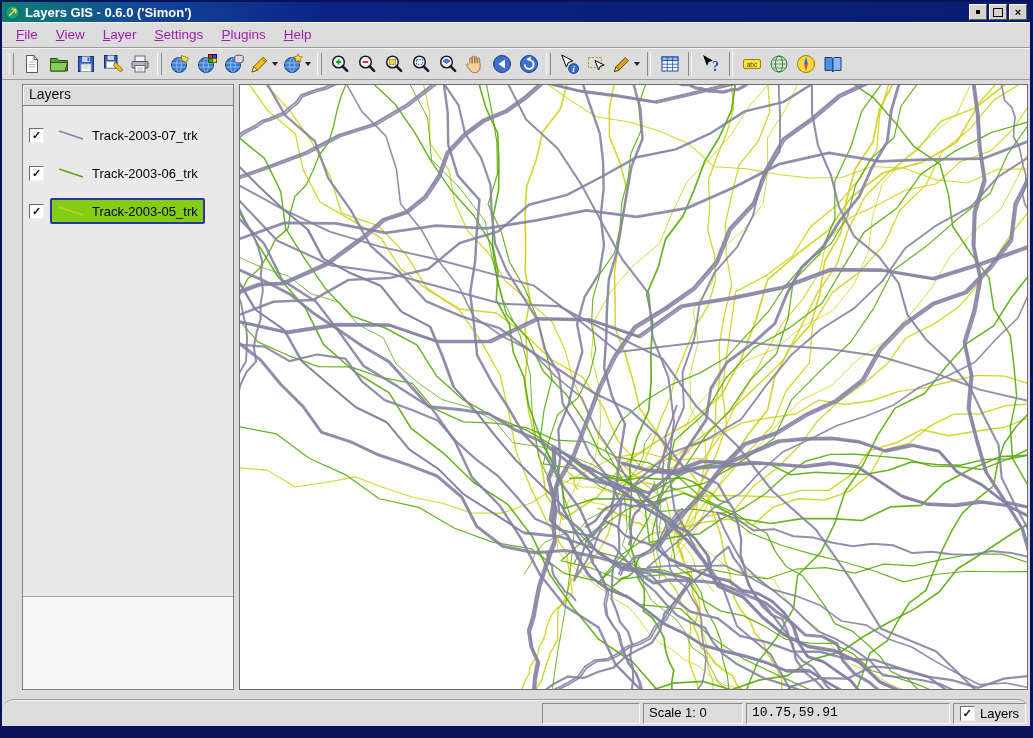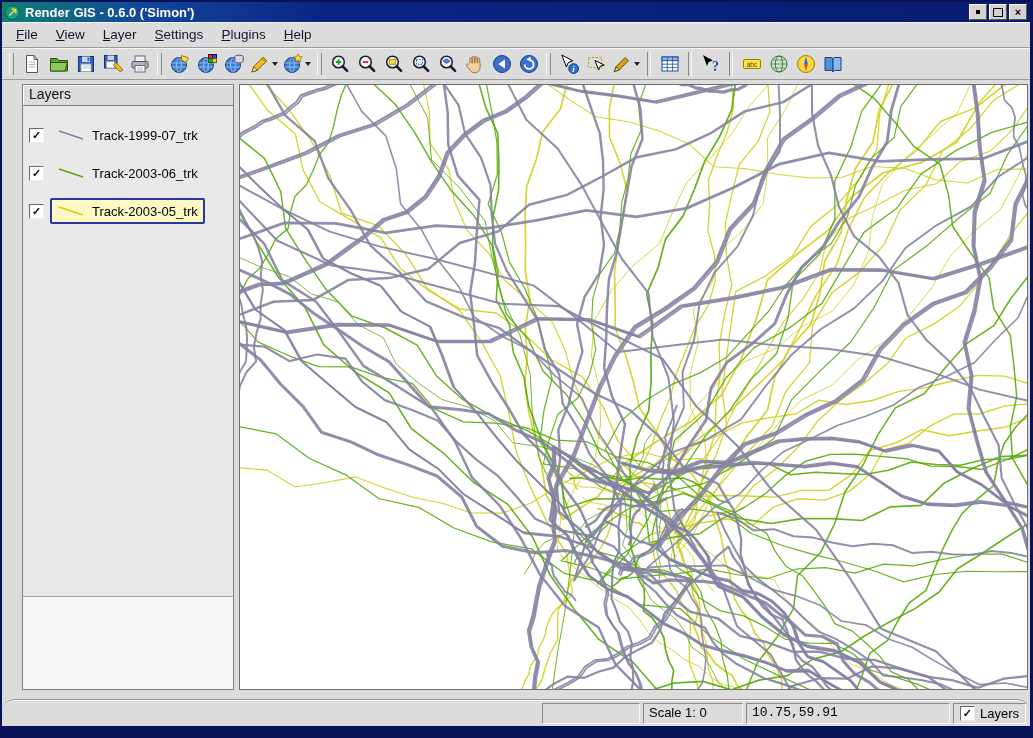--- a/index.html
+++ b/index.html
@@ -27,21 +27,21 @@
     border:1px solid;border-color:#f8f8f8 #5a5a5a #5a5a5a #f8f8f8;
     display:flex;align-items:center;justify-content:center;font-size:11px;line-height:1;
   }
   .winbtn .dot{width:4px;height:4px;background:#000;}
   .winbtn .box{width:8px;height:7px;border:1px solid #000;}
   
   .menubar{
     height:25px;flex:none;background:#dcdcdc;display:flex;align-items:center;padding:0 5px;
     border-bottom:1px solid #9a9a9a;box-shadow:inset 0 1px 0 #f5f5f5;
   }
-  .menu-item{padding:3px 9px;font-size:13.5px;color:#0f172a;cursor:default;}
+  .menu-item{padding:3px 9px;font-size:13.5px;color:#a21caf;cursor:default;}
   .mn{text-decoration:underline;}
   
   .toolbar{
     height:31px;flex:none;background:#dcdcdc;display:flex;align-items:center;padding:0 3px;
     border-bottom:1px solid #9a9a9a;box-shadow:inset 0 1px 0 #f5f5f5;
   }
   .tb-handle{width:3px;height:22px;border-left:1px solid #f8f8f8;border-right:1px solid #8a8a8a;margin:0 4px;flex:none;}
   .tb-sep{width:2px;height:24px;border-left:1px solid #8a8a8a;border-right:1px solid #f8f8f8;margin:0 5px;flex:none;}
   .tb-btn{
     height:27px;min-width:27px;flex:none;background:none;border:0;padding:1px 2px;margin:0;
@@ -59,21 +59,21 @@
   .layers-list{flex:1;padding:14px 4px 4px 3px;overflow:hidden;background:#e9e9e9;}
   .layer-row{display:flex;align-items:center;margin-bottom:8px;height:30px;}
   .checkbox{
     width:13px;height:13px;background:#fff;flex:none;
     border:1px solid;border-color:#6a6a6a #f0f0f0 #f0f0f0 #6a6a6a;
     display:flex;align-items:center;justify-content:center;
     font-size:11px;font-weight:bold;color:#111;
   }
   .layer-row .checkbox{margin:0 6px 0 3px;}
   .layer-inner{display:flex;align-items:center;border:2px solid transparent;border-radius:2px;padding:1px 5px 1px 2px;gap:4px;}
-  .layer-inner.selected{border-color:#27379c;background:#fef9c3;}
+  .layer-inner.selected{border-color:#27379c;background:#84cc16;}
   .swatch{width:34px;height:20px;flex:none;}
   .swatch svg{display:block;}
   .layer-label{font-size:13px;color:#000;white-space:nowrap;}
   .layers-bottom{height:92px;flex:none;border-top:1px solid #a0a0a0;background:#f6f6f6;}
   .splitter{width:5px;flex:none;}
   .map-canvas{flex:1;background:#fff;border:1px solid #6f6f6f;overflow:hidden;position:relative;}
   .map-canvas svg{width:100%;height:100%;display:block;}
   
   .statusbar{
     height:26px;flex:none;background:#dcdcdc;display:flex;align-items:center;gap:3px;
@@ -98,21 +98,21 @@
 
 <div class="window">
 
   <div class="titlebar">
     <span class="app-icon">
       <svg viewBox="0 0 15 15" xmlns="http://www.w3.org/2000/svg">
           <circle cx="7.5" cy="7.5" r="7" fill="#1a9a8a" stroke="#063"></circle>
           <path d="M4.2 10.8L10.8 4.2M10.8 4.2H6.6M10.8 4.2v4.2" stroke="#ffd83d" stroke-width="1.5" fill="none"></path>
         </svg>
     </span>
-    <span class="title">Render GIS - 0.6.0 ('Simon')</span>
+    <span class="title">Layers GIS - 0.6.0 ('Simon')</span>
     <span class="win-buttons">
       <span class="winbtn">
           <span class="dot"></span>
         </span>
       <span class="winbtn">
           <span class="box"></span>
         </span>
       <span class="winbtn">
           <span>×</span>
         </span>
@@ -396,21 +396,21 @@
       <div class="layers-header">Layers</div>
       <div class="layers-list" id="layers-list">
           <div class="layer-row">
             <span class="checkbox">✓</span>
             <span class="layer-inner">
               <span class="swatch">
                 <svg width="34" height="20" viewBox="0 0 34 20" xmlns="http://www.w3.org/2000/svg">
                   <line x1="5" y1="6" x2="29" y2="14" stroke="#8482a2" stroke-width="1.6"></line>
                 </svg>
               </span>
-              <span class="layer-label">Track-1999-07_trk</span>
+              <span class="layer-label">Track-2003-07_trk</span>
             </span>
           </div>
           <div class="layer-row">
             <span class="checkbox">✓</span>
             <span class="layer-inner">
               <span class="swatch">
                 <svg width="34" height="20" viewBox="0 0 34 20" xmlns="http://www.w3.org/2000/svg">
                   <line x1="5" y1="6" x2="29" y2="14" stroke="#55aa08" stroke-width="1.6"></line>
                 </svg>
               </span>

